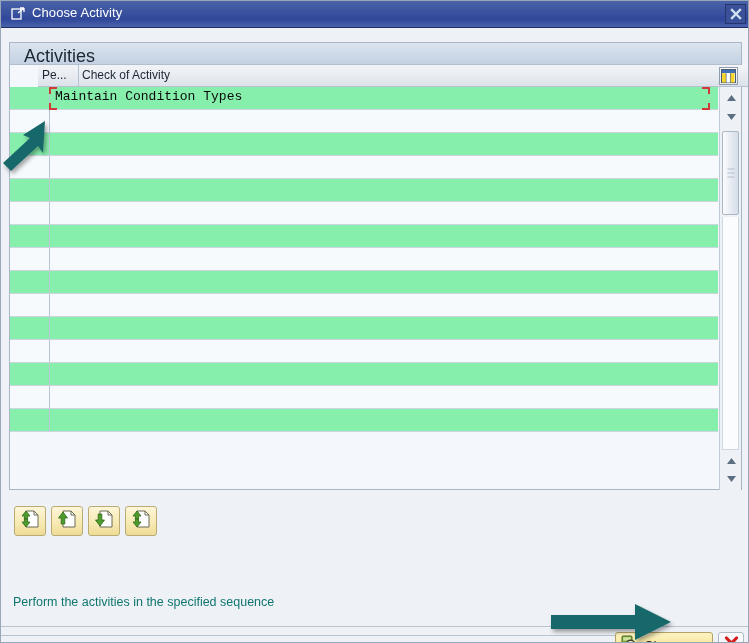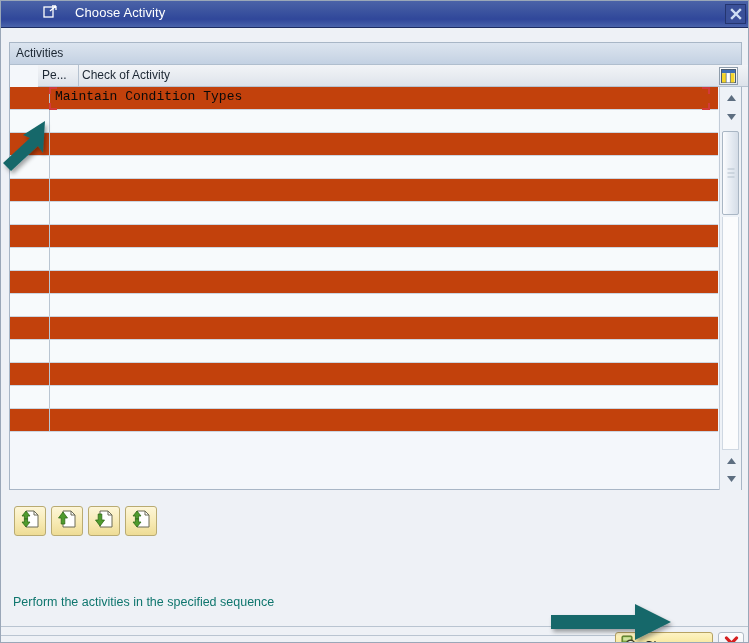--- a/index.html
+++ b/index.html
@@ -29,23 +29,22 @@
     width: 749px;
     height: 27px;
     background: linear-gradient(to bottom, #4b63a8 0%, #3d55a0 35%, #30479a 70%, #4a63ab 100%);
     border-bottom: 1px solid #1d2d63;
     box-sizing: border-box;
   }
   .title-left {
     position: absolute;
     left: 10px; top: 4px;
     display: flex;
-    align-items: flex-start;
-    gap: 17px;
-    margin-left: 32px;
+    align-items: flex-end;
+    gap: 6px;
   }
   .title-glyph {
     width: 15px; height: 14px;
     position: relative;
     display: inline-block;
   }
   .title-glyph svg { display:block; }
   .title-text {
     color: #ffffff;
     font-size: 13px;
@@ -90,22 +89,22 @@
     position: absolute;
     left: 0; top: 0;
     width: 731px;
     height: 22px;
     background: linear-gradient(to bottom, #dbe4ef 0%, #cfdae8 55%, #c3d1e3 100%);
     border-bottom: 1px solid #b0bece;
     box-sizing: border-box;
   }
   .group-header-label {
     position: absolute;
-    left: 6px; top: 3px;
-    font-size: 12px;
+    left: 14px; top: 3px;
+    font-size: 18px;
     color: #1c2733;
   }
 
   .col-header {
     position: absolute;
     left: 0; top: 22px;
     width: 731px;
     height: 22px;
     background: linear-gradient(to bottom, #f2f4f7 0%, #e6eaf0 60%, #dce2ea 100%);
     border-bottom: 1px solid #b6c2d0;
@@ -146,21 +145,21 @@
     width: 708px;
     height: 403px;
     overflow: hidden;
   }
   .row {
     position: relative;
     height: 23px;
     border-bottom: 1px solid #ccd5e0;
     box-sizing: border-box;
   }
-  .row.odd  { background: #c2410c; }
+  .row.odd  { background: #86efac; }
   .row.even { background: #f7fafc; }
   .row .cell-pe {
     position: absolute;
     left: 0; top: 0;
     width: 40px; height: 22px;
     border-right: 1px solid #b9c5d2;
     box-sizing: border-box;
   }
   .row .cell-name {
     position: absolute;

